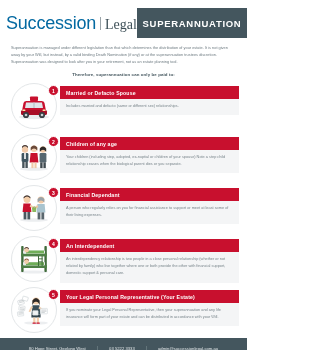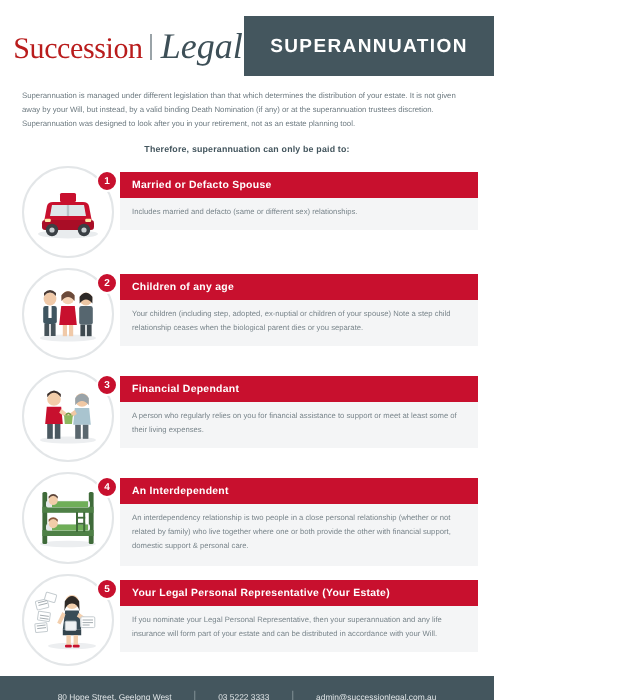--- a/index.html
+++ b/index.html
@@ -28,36 +28,35 @@
     align-items: center;
     justify-content: center;
     padding-left: 6px;
   }
   .logo {
     display: flex;
     align-items: baseline;
     line-height: 1;
   }
   .logo-main {
-    font-family: Liberation Serif, serif;
-    font-size: 15px;
-    color: #b91c1c;
+    font-family: Liberation Sans, sans-serif;
+    font-size: 18px;
+    color: #0369a1;
     letter-spacing: -0.2px;
   }
   .logo-divider {
     width: 1px;
     height: 13px;
     background: #9aa3a8;
     margin: 0 4px;
     align-self: center;
   }
   .logo-sub {
     font-family: "Liberation Serif", serif;
-    font-style: italic;
-    font-size: 18px;
+    font-size: 14px;
     color: #3d4f57;
   }
   .title-block {
     flex: 1 1 auto;
     background: #44565e;
     display: flex;
     align-items: center;
     justify-content: center;
   }
   .title-block span {

